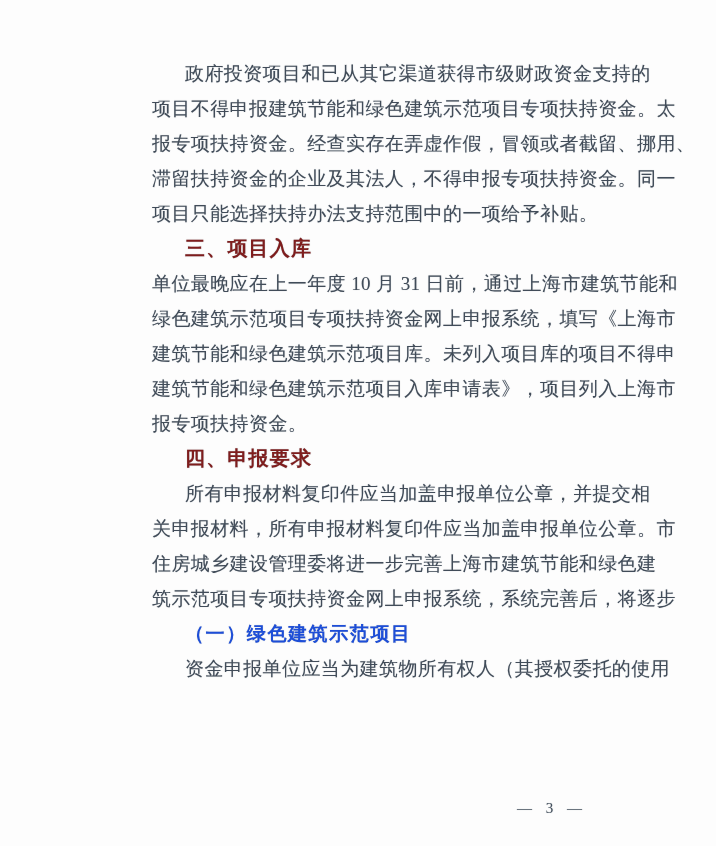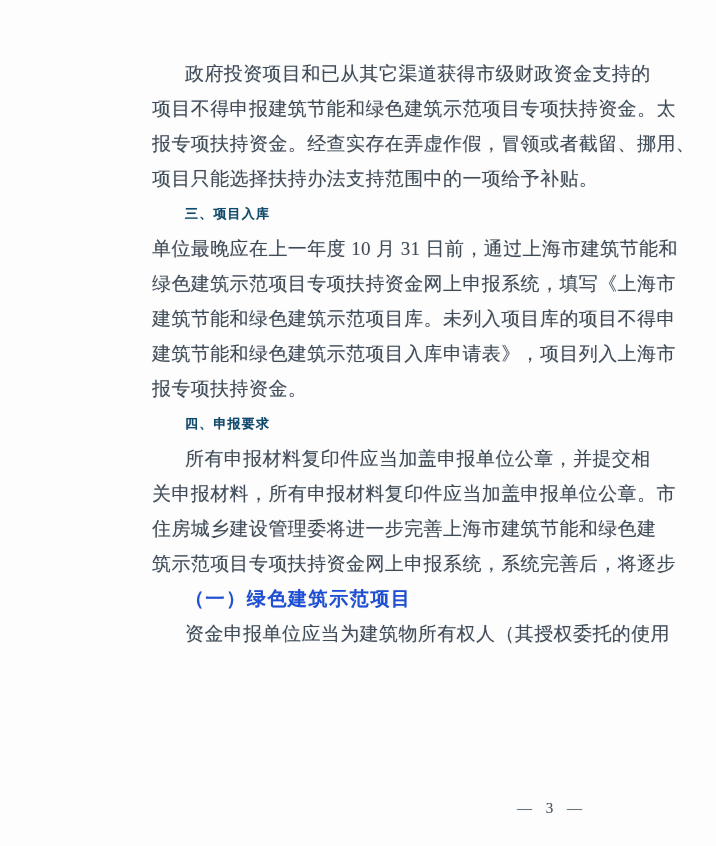--- a/index.html
+++ b/index.html
@@ -31,22 +31,22 @@
     letter-spacing: 0.4px;
     white-space: nowrap;
     text-shadow: 0 0 1px rgba(65, 76, 89, 0.35);
   }
   .indent {
     text-indent: 33px;
   }
   .heading {
     font-family: "Liberation Sans", sans-serif;
     font-weight: bold;
-    color: #0c4a6e;
-    font-size: 13px;
+    color: #7f1d1d;
+    font-size: 20px;
     letter-spacing: 1.2px;
     text-shadow: 0 0 1px rgba(51, 60, 71, 0.4);
   }
   .subheading {
     font-weight: bold;
     color: #1d4ed8;
     font-size: 19px;
     letter-spacing: 1.6px;
   }
   .pagenum-row {
@@ -62,20 +62,21 @@
 </style>
 </head>
 <body>
 
 <main class="page">
   <div class="content">
 
     <p class="line indent">政府投资项目和已从其它渠道获得市级财政资金支持的</p>
     <p class="line">项目不得申报建筑节能和绿色建筑示范项目专项扶持资金。太</p>
     <p class="line">报专项扶持资金。经查实存在弄虚作假，冒领或者截留、挪用、</p>
+    <p class="line">滞留扶持资金的企业及其法人，不得申报专项扶持资金。同一</p>
     <p class="line">项目只能选择扶持办法支持范围中的一项给予补贴。</p>
 
     <h2 class="line indent heading">三、项目入库</h2>
 
     <p class="line">单位最晚应在上一年度 10 月 31 日前，通过上海市建筑节能和</p>
     <p class="line">绿色建筑示范项目专项扶持资金网上申报系统，填写《上海市</p>
     <p class="line">建筑节能和绿色建筑示范项目库。未列入项目库的项目不得申</p>
     <p class="line">建筑节能和绿色建筑示范项目入库申请表》，项目列入上海市</p>
     <p class="line">报专项扶持资金。</p>
 

